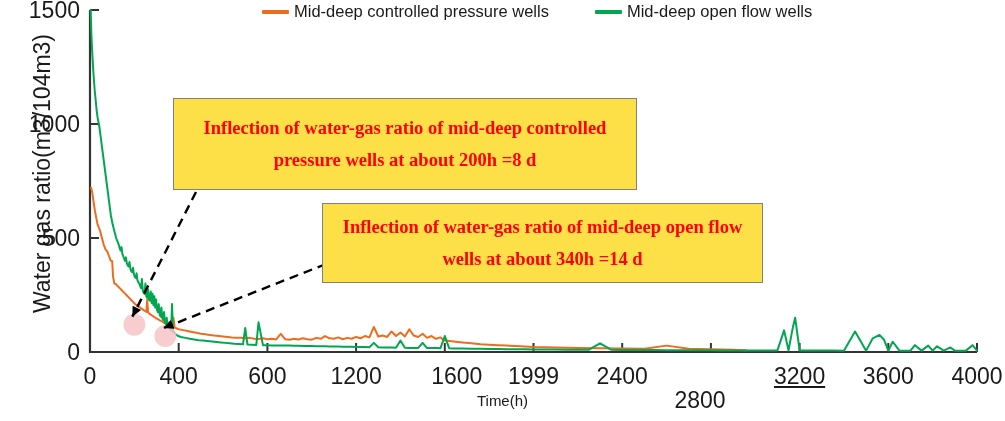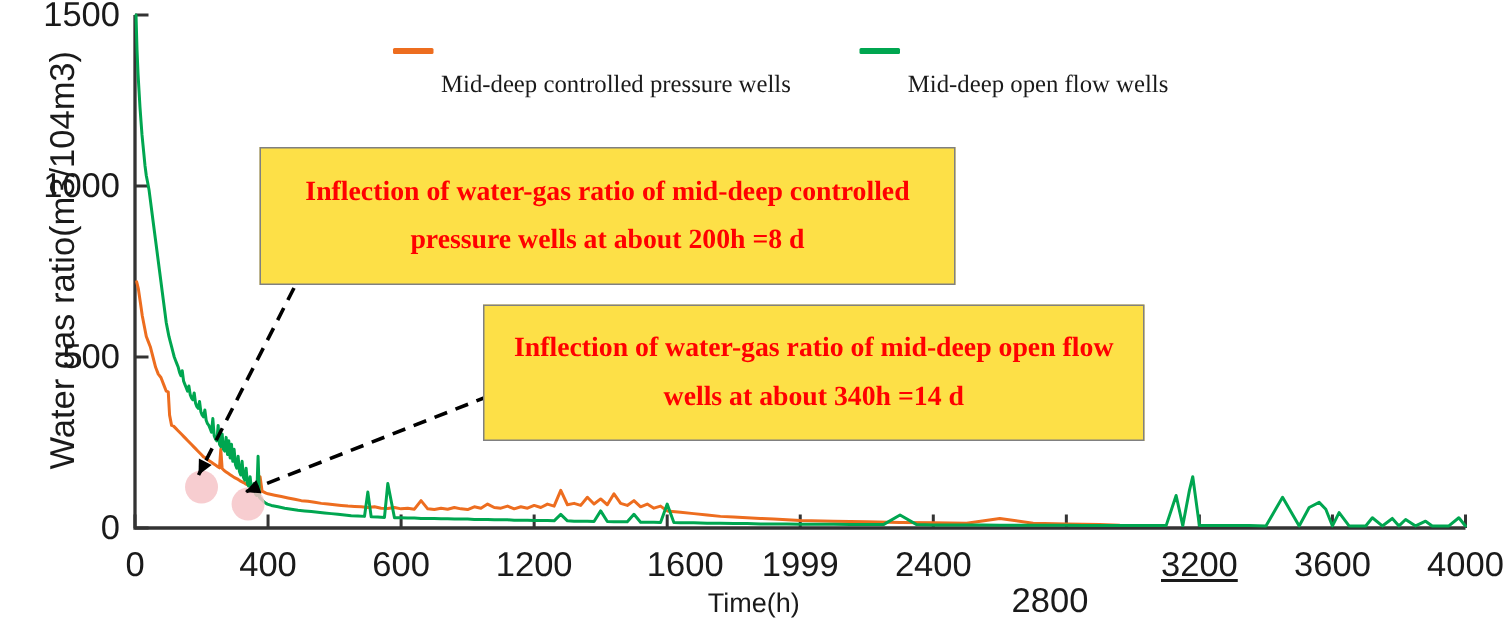--- a/index.html
+++ b/index.html
@@ -8,55 +8,55 @@
 
   
   #ylabel{
     position:absolute;left:-118px;top:160px;width:320px;
     transform:rotate(-90deg);transform-origin:center center;
     text-align:center;font-size:23px;color:#1a1a1a;
     font-family:"Liberation Sans",sans-serif;white-space:nowrap;
   }
   #xlabel{
     position:absolute;left:0;top:392px;width:1005px;text-align:center;
-    font-size:18px;color:#1a1a1a;font-family:"Liberation Sans",sans-serif;
+    font-size:15px;color:#1a1a1a;font-family:"Liberation Sans",sans-serif;
   }
 
   
   .ytick{
     position:absolute;right:0;text-align:right;font-size:23px;color:#1a1a1a;
     transform:translateY(-50%);white-space:nowrap;
     font-family:"Liberation Sans",sans-serif;
   }
   #yticks{position:absolute;left:0;top:0;width:80px;height:421px;}
   .xtick{
     position:absolute;top:363px;text-align:center;font-size:23px;color:#1a1a1a;
     transform:translateX(-50%);white-space:nowrap;
     font-family:"Liberation Sans",sans-serif;
   }
 
   
   #legend{position:absolute;left:262px;top:2px;display:flex;gap:46px;align-items:center;}
   .legend-item{display:flex;align-items:center;gap:5px;}
   .legend-swatch{display:block;width:27px;height:4px;border-radius:1px;}
-  .legend-text{font-family:Liberation Serif, serif;font-size:16.5px;color:#1a1a1a;white-space:nowrap;margin-top:44px;}
+  .legend-text{font-family:Liberation Sans, sans-serif;font-size:16.5px;color:#1a1a1a;white-space:nowrap;}
 
   
   .callout{
     position:absolute;background:#fde047;border:1.6px solid #808080;
     box-sizing:border-box;display:flex;flex-direction:column;
     align-items:center;justify-content:center;gap:12px;
     padding:6px 10px;z-index:6;
   }
   .callout .line{
     font-family:"Liberation Serif",serif;font-weight:bold;font-size:18.5px;
     color:#ff0000;white-space:nowrap;text-align:center;line-height:1.1;
   }
   #callout-1{left:173px;top:98px;width:464px;height:92px;}
-  #callout-2{left:322px;top:203px;width:441px;height:91px;}
+  #callout-2{left:322px;top:203px;width:441px;height:80px;}
 
   svg{position:absolute;left:0;top:0;}
   #plot-svg{z-index:2;}
   #anno-svg{z-index:5;}
 </style>
 </head>
 <body>
 
 <div id="figure">
 

